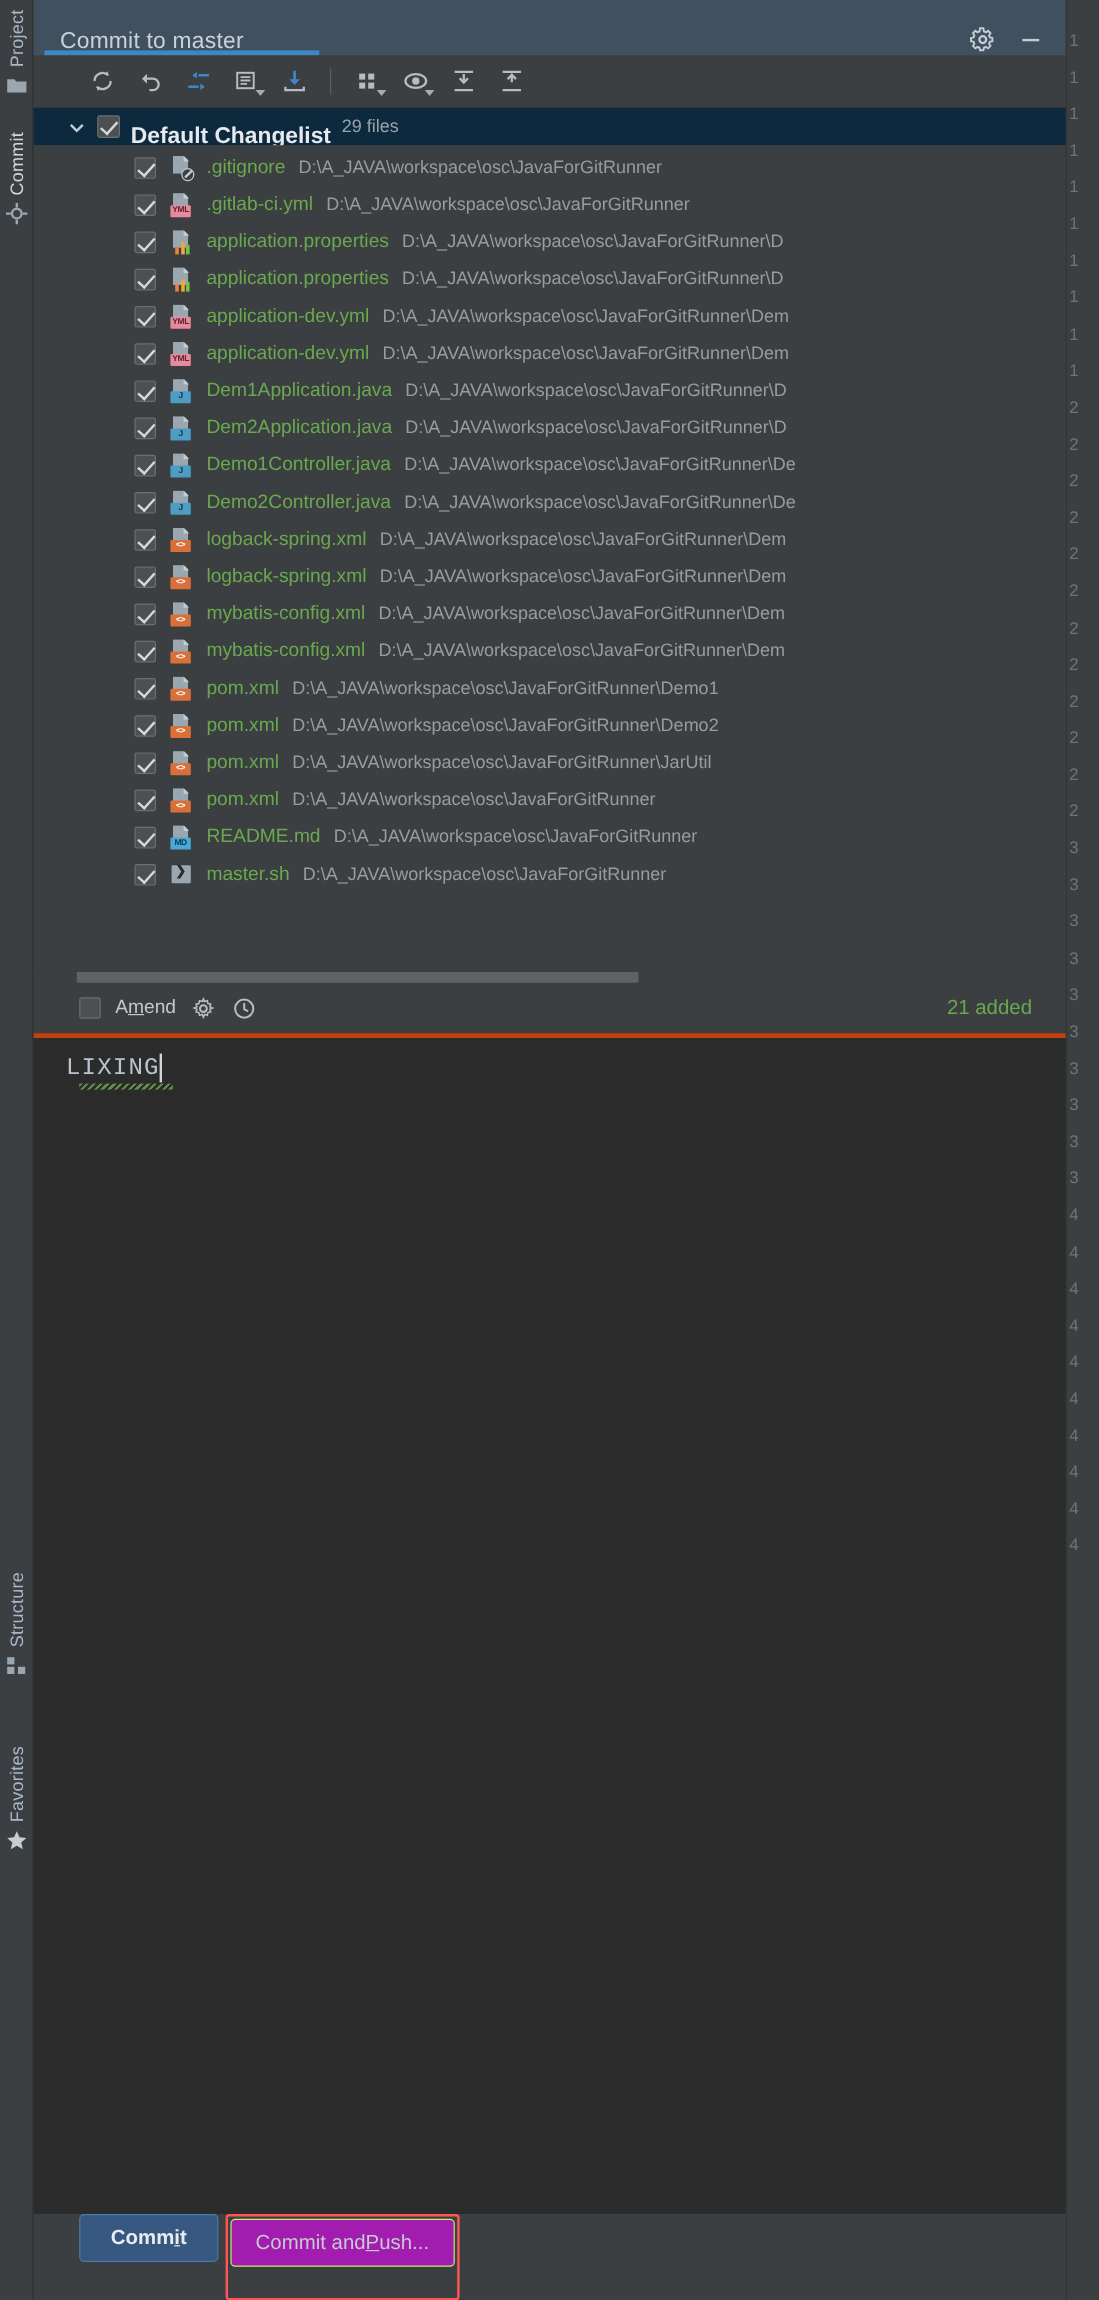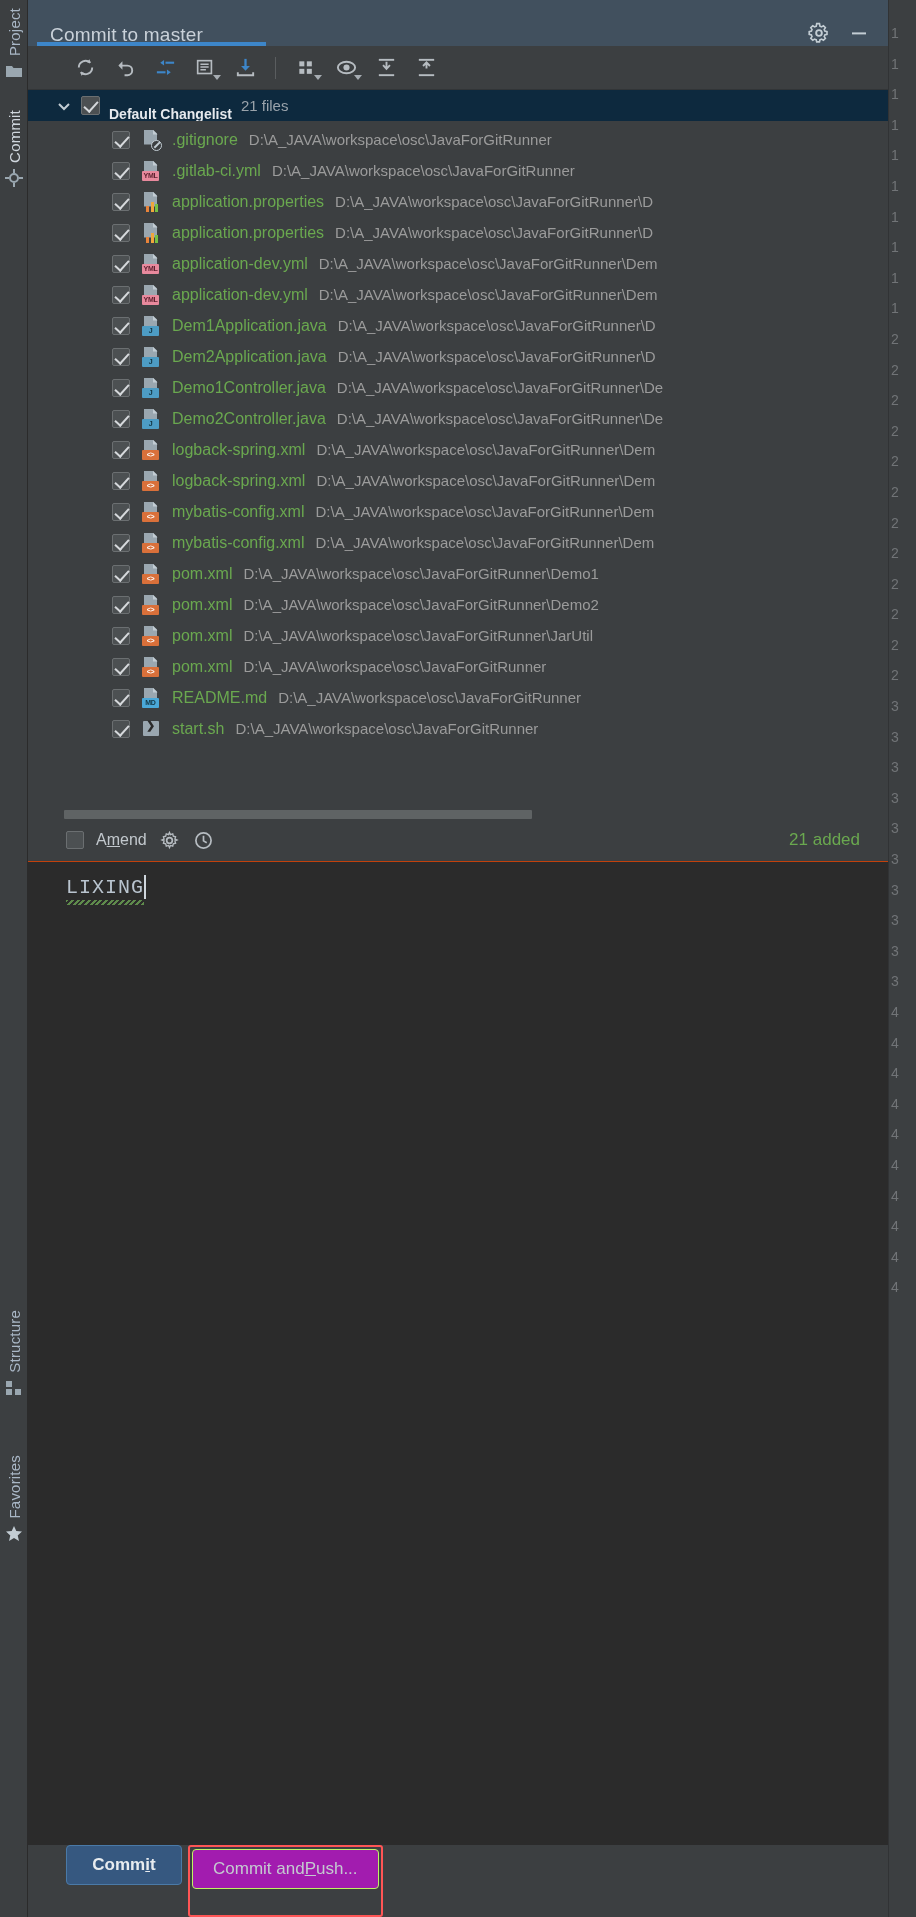--- a/index.html
+++ b/index.html
@@ -58,21 +58,21 @@
     border-top: 5px solid #a6acb2;
   }
   .tool-sep { width: 1px; height: 22px; background: #5a5d5f; margin: 0 9px; }
 
   
   .changelist {
     height: 31px; background: #0d293e; display: flex; align-items: center;
     padding-left: 28px; gap: 9px;
   }
   .chev { width: 16px; height: 16px; display: block; }
-  .cl-name { color: #e6e9ed; font-size: 14px; font-weight: bold; margin-top: 16px; }
+  .cl-name { color: #e6e9ed; font-size: 19px; font-weight: bold; margin-top: 16px; }
   .cl-count { color: #9aa3ab; font-size: 15px; }
 
   
   .filelist { position: relative; background: #3c3f41; padding-top: 3px; height: 688px; overflow: hidden; }
   .frow { height: 31px; display: flex; align-items: center; padding-left: 84px; gap: 11px; white-space: nowrap; }
   .fname { color: #6aa84f; font-size: 16px; }
   .fpath { color: #9b9b9b; font-size: 15px; }
 
   
   .cb { width: 18px; height: 18px; border: 1px solid #6b6f71; border-radius: 2px; background: #4c5052;
@@ -124,21 +124,21 @@
   .hscroll-thumb { position: absolute; left: 36px; top: 1px; width: 468px; height: 9px; background: #5f6364; border-radius: 1px; }
 
   
   .amendbar { height: 42px; display: flex; align-items: center; padding-left: 38px; gap: 12px; }
   .amend-label { color: #c2c8cd; font-size: 16px; }
   .amend-label u { text-decoration: underline; }
   .amend-ico { width: 22px; height: 22px; display: flex; align-items: center; justify-content: center; cursor: pointer; }
   .added-count { margin-left: auto; color: #6aa84f; font-size: 17px; padding-right: 28px; }
 
   
-  .msgarea { flex: 1 1 auto; background: #2b2b2b; border-top: 1px solid #c2410c; position: relative; padding: 14px 0 0 38px; }
+  .msgarea { flex: 1 1 auto; background: #2b2b2b; border-top: 4px solid #c2410c; position: relative; padding: 14px 0 0 27px; }
   .msgtext {
     color: #b9c4cf; font-family: "Liberation Mono", monospace; font-size: 20px;
     letter-spacing: 1px; display: inline-block; position: relative;
   }
   .msgtext::after {
     content: ""; position: absolute; right: -2px; top: -1px; width: 2px; height: 24px; background: #cfd6dd;
   }
   .squiggle {
     position: absolute; left: 38px; top: 38px; width: 78px; height: 5px;
     background: repeating-linear-gradient(135deg, #5f8b4c 0 2px, transparent 2px 4px);
@@ -300,21 +300,21 @@
     </div>
 
     <div class="changelist">
       <span class="chev">
         <svg viewBox="0 0 16 16" width="16" height="16">
             <path d="M3 6l5 5 5-5" fill="none" stroke="#c3cdd4" stroke-width="2"></path>
           </svg>
       </span>
       <span class="cb big checked"></span>
       <span class="cl-name">Default Changelist</span>
-      <span class="cl-count">21 files</span>
+      <span class="cl-count">29 files</span>
     </div>
 
     <div class="filelist" id="filelist">
         <div class="frow">
           <span class="cb checked"></span>
           <span class="ficon">
             <span class="page"></span>
             <span class="fold"></span>
             <span class="slash"></span>
           </span>
@@ -507,21 +507,21 @@
             <span class="badge md">MD</span>
           </span>
           <span class="fname">README.md</span>
           <span class="fpath">D:\A_JAVA\workspace\osc\JavaForGitRunner</span>
         </div>
         <div class="frow">
           <span class="cb checked"></span>
           <span class="ficon sh">
             <span class="shbox"></span>
           </span>
-          <span class="fname">start.sh</span>
+          <span class="fname">master.sh</span>
           <span class="fpath">D:\A_JAVA\workspace\osc\JavaForGitRunner</span>
         </div>
       </div>
 
     <div class="hscroll-track">
       <div class="hscroll-thumb"></div>
     </div>
 
     <div class="amendbar">
       <span class="cb plain"></span>

